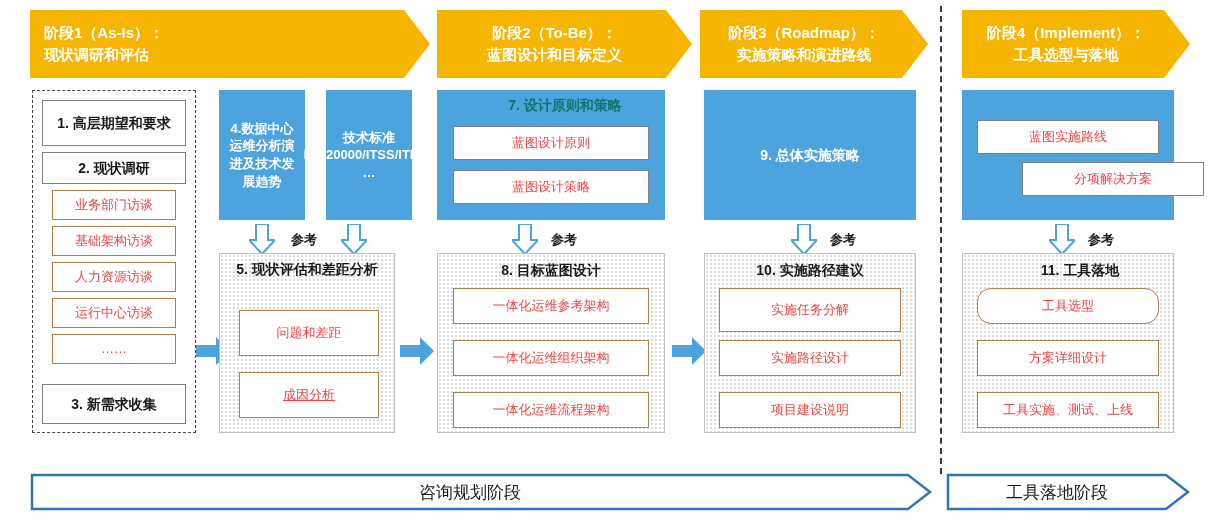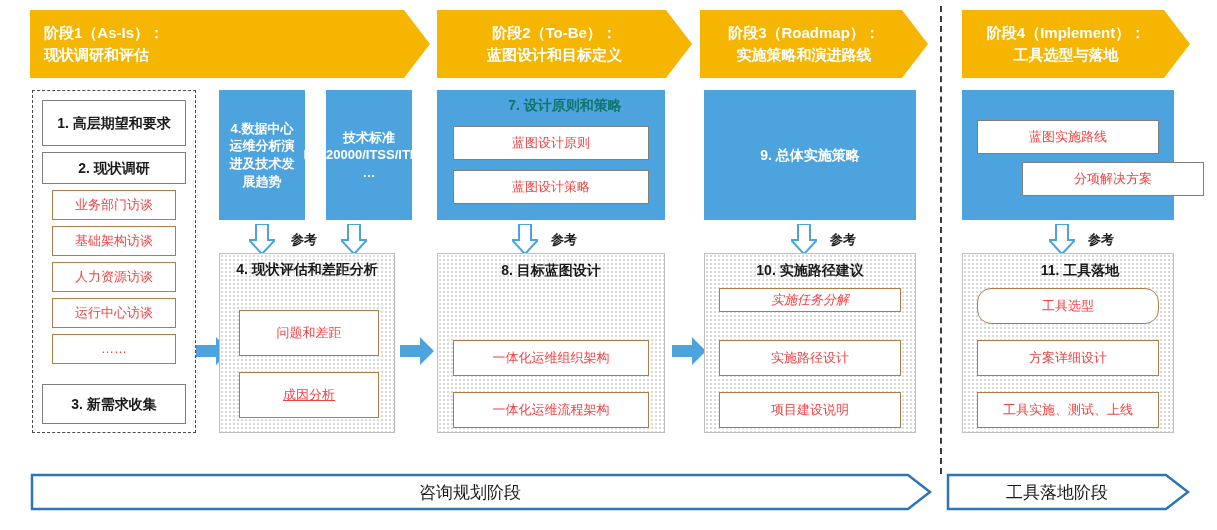--- a/index.html
+++ b/index.html
@@ -191,21 +191,21 @@
   </div>
   <div class="downarrow" style="left:341px;top:224px;">
     <svg width="26" height="30" viewBox="0 0 26 30">
       <polygon points="7,0 19,0 19,16 26,16 13,30 0,16 7,16" fill="#ffffff" stroke="#4da3dd" stroke-width="2"></polygon>
     </svg>
   </div>
   <div class="refnote" style="left:291px;top:231px;">参考</div>
 
   <div class="dotted" style="left:219px;top:253px;width:176px;height:180px;"></div>
   <div class="panel-title" style="left:224px;top:260px;width:166px;">
-    <span>4. 现状评估和差距分析</span>
+    <span>5. 现状评估和差距分析</span>
   </div>
   <div class="wbox" style="left:239px;top:310px;width:140px;height:46px;">
     <span>问题和差距</span>
   </div>
   <div class="wbox" style="left:239px;top:372px;width:140px;height:46px;text-decoration:underline;">
     <span>成因分析</span>
   </div>
 
   <div class="rightarrow" style="left:400px;top:337px;">
     <svg width="34" height="28" viewBox="0 0 34 28">
@@ -228,20 +228,23 @@
     <svg width="26" height="30" viewBox="0 0 26 30">
       <polygon points="7,0 19,0 19,16 26,16 13,30 0,16 7,16" fill="#ffffff" stroke="#4da3dd" stroke-width="2"></polygon>
     </svg>
   </div>
   <div class="refnote" style="left:551px;top:231px;">参考</div>
 
   <div class="dotted" style="left:437px;top:253px;width:228px;height:180px;"></div>
   <div class="panel-title" style="left:437px;top:261px;width:228px;">
     <span>8. 目标蓝图设计</span>
   </div>
+  <div class="wbox" style="left:453px;top:288px;width:196px;height:36px;">
+    <span>一体化运维参考架构</span>
+  </div>
   <div class="wbox" style="left:453px;top:340px;width:196px;height:36px;">
     <span>一体化运维组织架构</span>
   </div>
   <div class="wbox" style="left:453px;top:392px;width:196px;height:36px;">
     <span>一体化运维流程架构</span>
   </div>
 
   <div class="rightarrow" style="left:672px;top:337px;">
     <svg width="34" height="28" viewBox="0 0 34 28">
       <polygon points="0,8 20,8 20,0 34,14 20,28 20,20 0,20" fill="#4da3dd"></polygon>
@@ -256,21 +259,21 @@
     <svg width="26" height="30" viewBox="0 0 26 30">
       <polygon points="7,0 19,0 19,16 26,16 13,30 0,16 7,16" fill="#ffffff" stroke="#4da3dd" stroke-width="2"></polygon>
     </svg>
   </div>
   <div class="refnote" style="left:830px;top:231px;">参考</div>
 
   <div class="dotted" style="left:704px;top:253px;width:212px;height:180px;"></div>
   <div class="panel-title" style="left:704px;top:261px;width:212px;">
     <span>10. 实施路径建议</span>
   </div>
-  <div class="wbox" style="left:719px;top:288px;width:182px;height:24px;font-style:italic;">
+  <div class="wbox" style="left:719px;top:288px;width:182px;height:44px;">
     <span>实施任务分解</span>
   </div>
   <div class="wbox" style="left:719px;top:392px;width:182px;height:36px;">
     <span>项目建设说明</span>
   </div>
   <div class="wbox" style="left:719px;top:340px;width:182px;height:36px;">
     <span>实施路径设计</span>
   </div>
 
   <div class="vdivider" style="left:940px;"></div>

